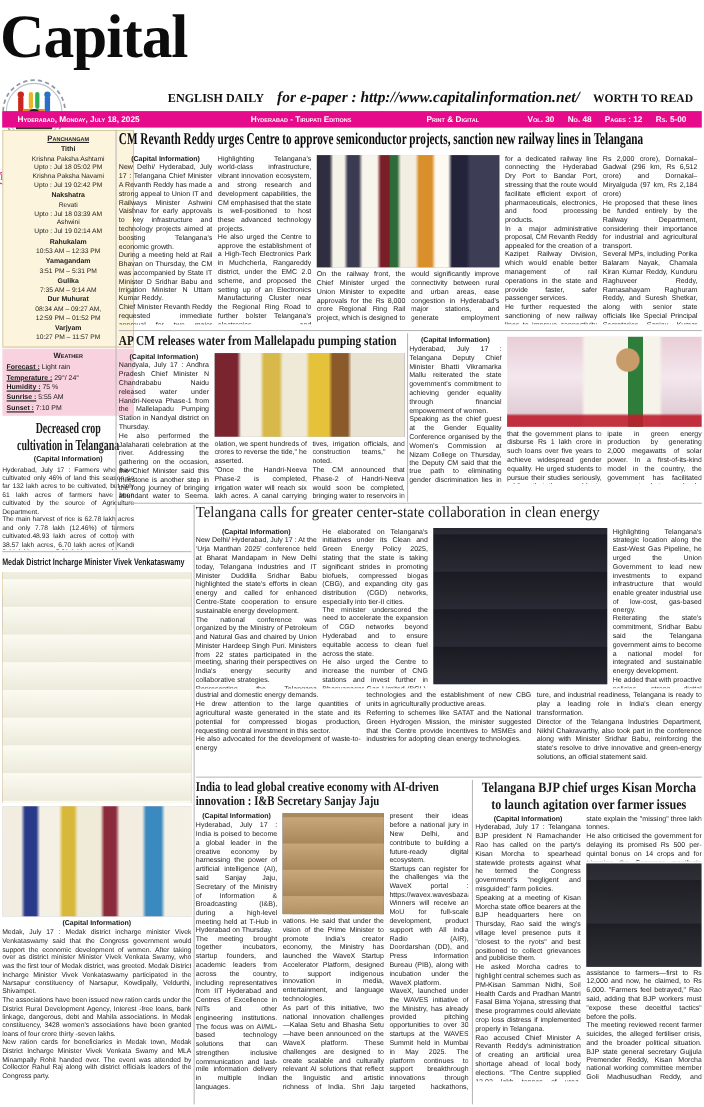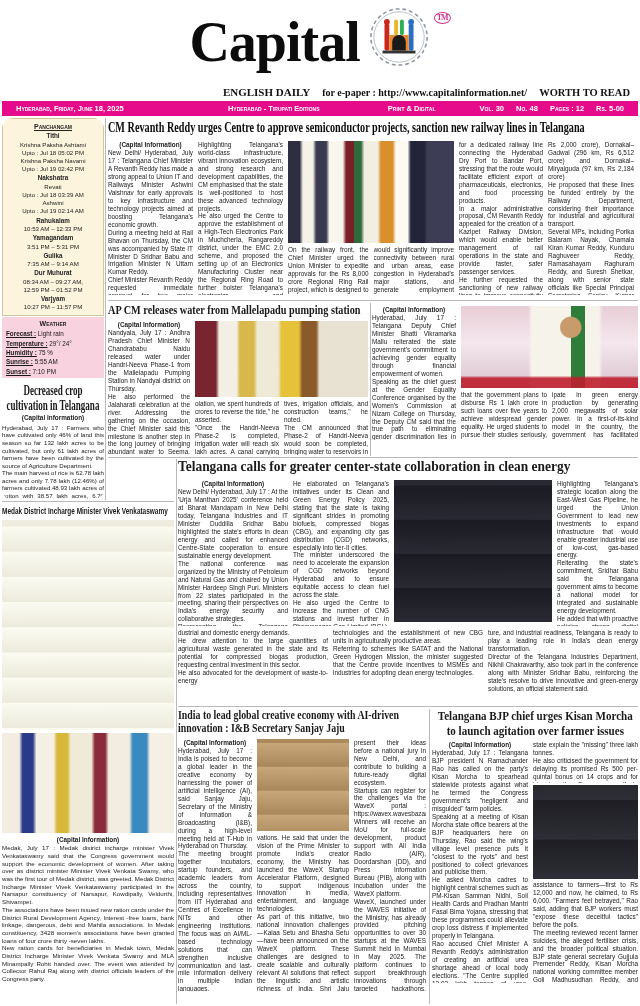--- a/index.html
+++ b/index.html
@@ -1,46 +1,46 @@
 <!DOCTYPE html>
 <html><head>
 <meta charset="utf-8">
 <style>
   html,body{margin:0;padding:0;background:#fff;}
   .page{position:relative;width:640px;height:1006px;background:#fff;overflow:hidden;
         font-family:"Liberation Sans",sans-serif;color:#1a1a1a;}
   
   .masthead{position:absolute;top:4px;left:0;right:0;height:96px;}
-  .mast-title{display:flex;align-items:center;justify-content:center;gap:8px;
+  .mast-title{display:flex;justify-content:center;gap:8px;
               font-family:"Liberation Serif",serif;font-weight:bold;font-size:56px;
-              letter-spacing:-1px;line-height:1;color:#0c0c0c;margin-top:2px;}
+              letter-spacing:-1px;line-height:1;color:#0c0c0c;margin-top:2px;flex-direction:column;}
   .tm{font-size:8px;color:#d3348c;align-self:flex-start;margin-top:6px;margin-left:-4px;
       border:1px solid #d3348c;border-radius:50%;padding:1px 2px;line-height:1;}
   .mast-tagline{position:absolute;right:10px;bottom:2px;display:flex;gap:12px;align-items:baseline;
                 font-family:"Liberation Serif",serif;color:#111;}
   .eng-daily{font-weight:bold;font-size:11px;}
-  .epaper{font-weight:bold;font-size:10px;}
+  .epaper{font-weight:bold;font-size:14px;font-style:italic;}
   .worth{font-weight:bold;font-size:10.5px;}
   
   .infobar{position:absolute;top:101px;left:2px;right:2px;height:15px;background:#e60b8b;
            color:#fff;display:flex;align-items:center;font-size:7.5px;font-weight:bold;
            font-variant:small-caps;padding:0 14px;box-sizing:border-box;}
   .infobar .sp{white-space:nowrap;}
   .ib-date{flex:1.5;}
   .ib-ed{flex:1.3;text-align:center;}
   .ib-med{flex:1;text-align:center;}
   .ib-right{display:flex;gap:12px;margin-left:8px;}
   
   .credit{font-weight:bold;text-align:center;font-size:6.4px;line-height:1.3;}
   .coltext{font-size:6.4px;line-height:1.24;text-align:justify;white-space:pre-line;overflow:hidden;}
   .squeeze{display:inline-block;transform-origin:0 50%;white-space:nowrap;}
   .vline{position:absolute;width:1px;background:#b9b9b9;}
   .hline{position:absolute;height:1px;background:#b9b9b9;}
   
-  .sidebar{position:absolute;left:2px;top:118px;width:102px;height:382px;overflow:hidden;border-radius:11px;}
+  .sidebar{position:absolute;left:2px;top:118px;width:120px;height:382px;overflow:hidden;}
   .panch{border:1px solid #d6c69e;background:#fcf4dc;padding:3px 2px;text-align:center;
          font-size:6.1px;line-height:1.34;color:#222;}
   .panch-title{font-weight:bold;text-decoration:underline;font-variant:small-caps;font-size:7px;}
   .p-label{font-weight:bold;font-size:6.3px;margin-top:1px;}
   .weather{background:#f8d2df;padding:2px 4px;font-size:6.3px;line-height:1.5;margin-top:1px;}
   .weather-title{font-weight:bold;text-align:center;font-variant:small-caps;font-size:7px;}
   .w-label{font-weight:bold;text-decoration:underline;}
   .crop{margin-top:5px;}
   .crop-headline{font-family:"Liberation Serif",serif;font-weight:bold;font-size:14px;
                  line-height:1.08;text-align:center;}
@@ -127,21 +127,21 @@
   .cong-headline{font-weight:bold;font-size:13px;line-height:1.1;letter-spacing:-.2px;}
   .cong-headline .squeeze{white-space:normal;width:142%;transform:scaleX(.704);}
   .cong-sub{font-weight:bold;font-size:8.5px;margin-top:2px;}
   .cong-sub .squeeze{transform:scaleX(.76);width:132%;}
   .cong-ph1{height:210px;margin-top:4px;}
   .cong-ph2{height:100px;margin-top:3px;}
   .cong-text{margin-top:3px;}
   .cong-text .coltext{font-size:6.2px;}
   
   .energy-block{position:absolute;left:178px;top:459px;width:460px;height:244px;overflow:hidden;}
-  .en-headline{font-family:"Liberation Serif",serif;font-weight:bold;font-size:14px;}
+  .en-headline{font-family:"Liberation Serif",serif;font-weight:normal;font-size:14px;}
   .en-headline .squeeze{transform:scaleX(.96);width:105%;}
   .en-row1{display:flex;gap:5px;margin-top:5px;height:146px;overflow:hidden;}
   .en-c1{width:110px;flex:none;}.en-c2{width:96px;flex:none;}
   .en-photo{width:158px;height:142px;flex:none;}
   .en-c5{flex:1;}
   .en-row2{display:flex;gap:5px;margin-top:3px;height:66px;overflow:hidden;}
   .en-row2 .coltext{flex:1;}
   
   .india-block{position:absolute;left:178px;top:709px;width:248px;height:295px;overflow:hidden;}
   .in-headline{font-family:"Liberation Serif",serif;font-weight:bold;font-size:12px;line-height:1.12;}
@@ -190,21 +190,21 @@
       <span class="tm">TM</span>
     </div>
     <div class="mast-tagline">
       <span class="eng-daily">ENGLISH DAILY</span>
       <span class="epaper">for e-paper : http://www.capitalinformation.net/</span>
       <span class="worth">WORTH TO READ</span>
     </div>
   </header>
 
   <div class="infobar">
-    <span class="sp ib-date">Hyderabad, Friday, June 18, 2025</span>
+    <span class="sp ib-date">Hyderabad, Monday, July 18, 2025</span>
     <span class="sp ib-ed">Hyderabad - Tirupati Editions</span>
     <span class="sp ib-med">Print &amp; Digital</span>
     <span class="ib-right">
       <span class="sp">Vol. 30</span>
       <span class="sp">No. 48</span>
       <span class="sp">Pages : 12</span>
       <span class="sp">Rs. 5-00</span>
     </span>
   </div>
 

